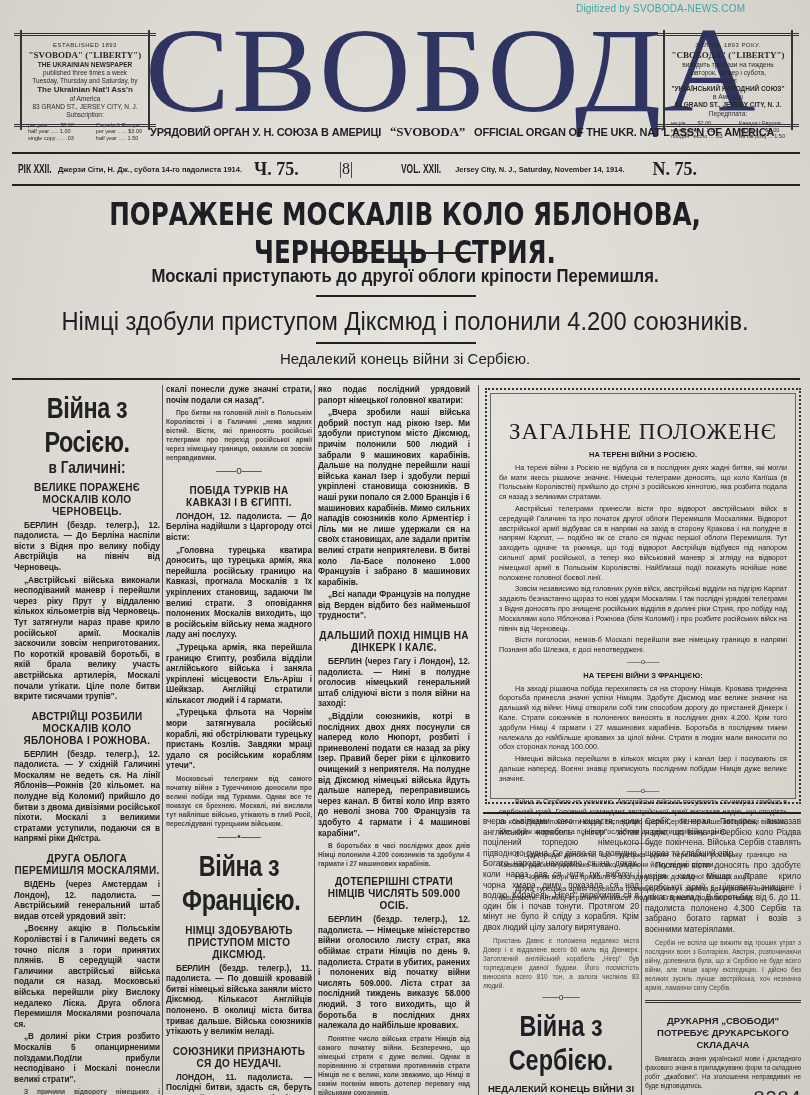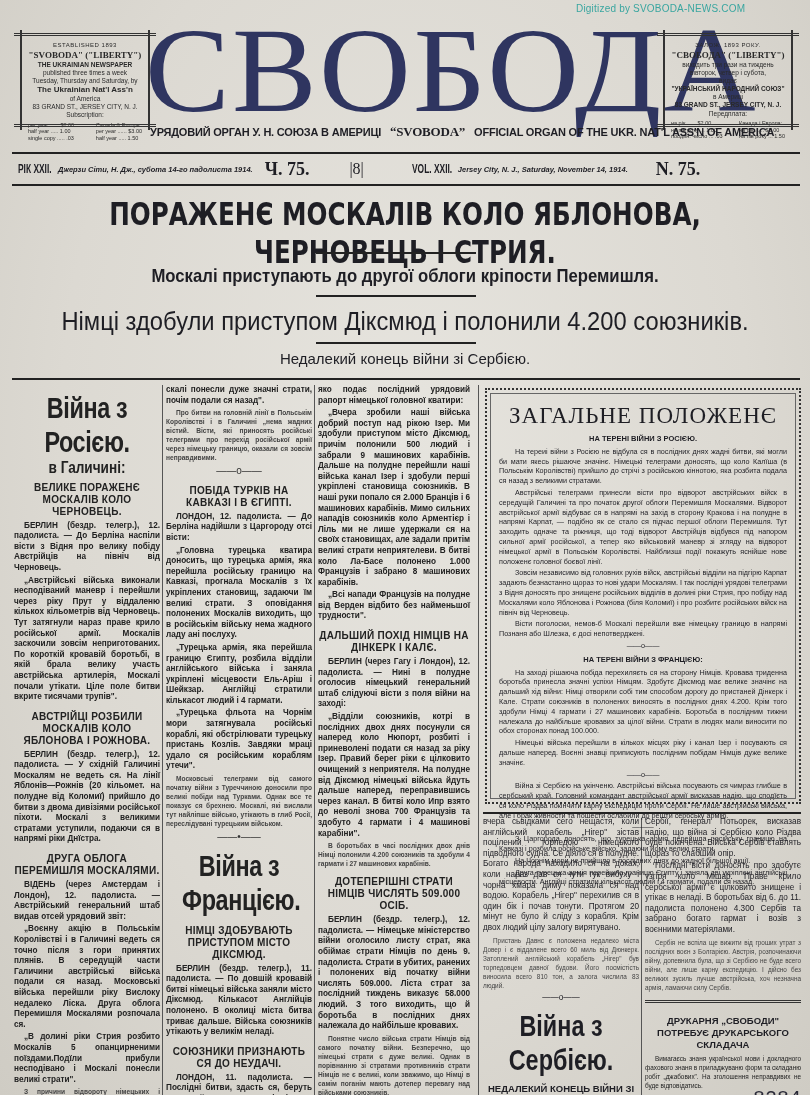--- a/index.html
+++ b/index.html
@@ -51,21 +51,21 @@
     letter-spacing: -0.2px;
   }
   .subtitle .quote { font-family: Liberation Serif, serif; font-size: 13px; margin: 16px 6px; }
   .rule { position: absolute; left: 12px; width: 788px; border-top: 2px solid #222; }
 
   .dateline {
     position: absolute; top: 157px; left: 12px; width: 788px; height: 24px;
     display: flex; align-items: center; white-space: nowrap;
   }
   .dateline .yr { font-weight: bold; font-size: 12px; transform: scaleX(0.7); transform-origin: left; width: 38px; margin-left: 6px; }
-  .dateline .dt { font-size: 7.5px; font-weight: bold; margin-left: 2px; font-style: italic; }
+  .dateline .dt { font-size: 7.5px; font-weight: bold; margin-left: 2px; }
   .dateline .num { font-family: "Liberation Serif", serif; font-weight: bold; font-size: 18px; margin-left: 12px; }
   .dateline .mid { font-family: "Liberation Serif", serif; font-size: 16px; margin-left: 40px; }
 
   .headline1 {
     position: absolute; top: 200px; left: 0; width: 810px; text-align: center;
     font-family: "DejaVu Sans", sans-serif; font-weight: bold; font-size: 28px;
     letter-spacing: 0px; transform: scaleX(0.88) scaleY(1.15);
   }
   .hsep { position: absolute; left: 316px; width: 160px; border-top: 2px solid #222; }
   .headline2 {
@@ -99,21 +99,21 @@
   .col3 { left: 318px; width: 152px; }
 
   .box {
     position: absolute; left: 485px; top: 388px; width: 316px; height: 416px;
     border: 2px dotted #333; padding: 8px 12px;
     font-size: 7.2px; line-height: 9.8px; text-align: justify;
   }
   .box::before {
     content: ""; position: absolute; inset: 3px; border: 1px solid #666; pointer-events: none;
   }
-  .box .bt { font-family: "Liberation Serif", serif; font-size: 23px; line-height: 28px; text-align: center; margin-top: 4px; letter-spacing: 1px; }
+  .box .bt { font-family: "Liberation Serif", serif; font-size: 23px; line-height: 28px; text-align: center; margin-top: 20px; letter-spacing: 1px; }
   .box .bs { font-weight: bold; text-align: center; font-size: 7.5px; margin: 4px 0 3px; }
   .box p { text-indent: 16px; margin-bottom: 2px; }
   .box .orn { text-align: center; margin: 2px 0; }
 
   .lower {
     position: absolute; top: 817px; left: 483px; font-size: 8.2px; line-height: 10.6px;
     text-align: justify;
   }
   .lower p { text-indent: 10px; margin-bottom: 2px; }
   .lower p.small { font-size: 6.4px; line-height: 9px; color: #444; }
@@ -189,21 +189,21 @@
   </div>
 
   <div class="rule" style="top:152px"></div>
 
   <div class="dateline">
     <span class="yr">РІК XXII.</span>
     <span class="dt">Джерзи Сіти, Н. Дж., субота 14-го падолиста 1914.</span>
     <span class="num">Ч. 75.</span>
     <span class="mid">|8|</span>
     <span class="yr" style="margin-left:48px">VOL. XXII.</span>
-    <span class="dt" style="margin-left:8px">Jersey City, N. J., Saturday, November 14, 1914.</span>
+    <span class="dt" style="margin-left:16px">Jersey City, N. J., Saturday, November 14, 1914.</span>
     <span class="num" style="margin-left:28px">N. 75.</span>
   </div>
 
   <div class="rule" style="top:184px"></div>
 
   <div class="headline1">ПОРАЖЕНЄ МОСКАЛІВ КОЛО ЯБЛОНОВА, ЧЕРНОВЕЦЬ І СТРИЯ.</div>
   <div class="hsep" style="top:252px"></div>
   <div class="headline2">Москалі приступають до другої облоги кріпости Перемишля.</div>
   <div class="hsep" style="top:295px"></div>
   <div class="headline3">Німці здобули приступом Діксмюд і полонили 4.200 союзників.</div>

